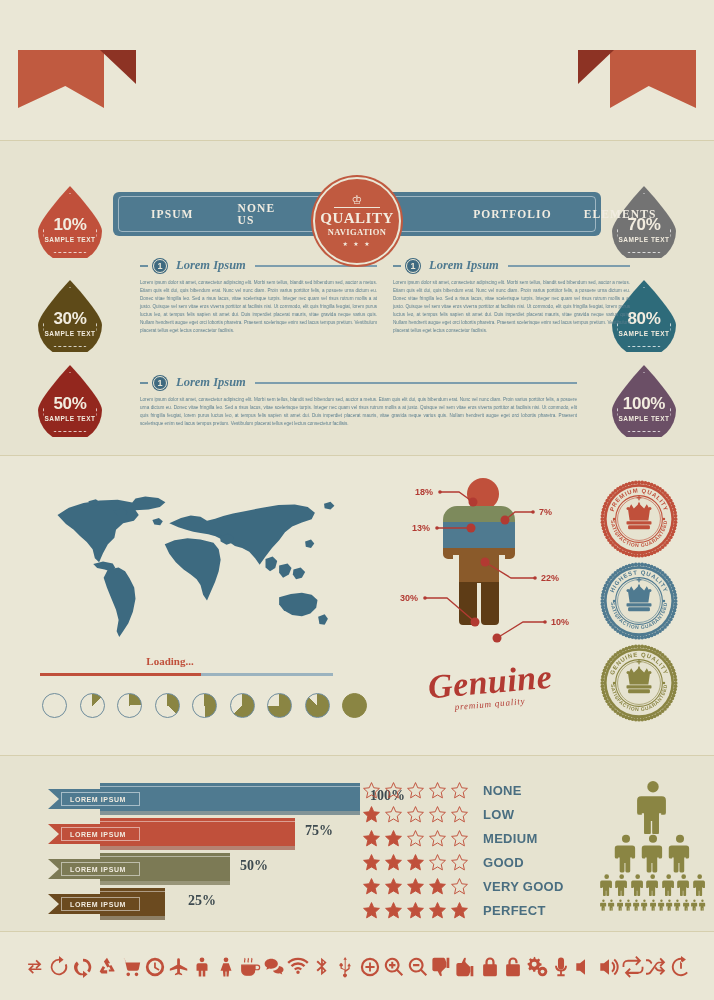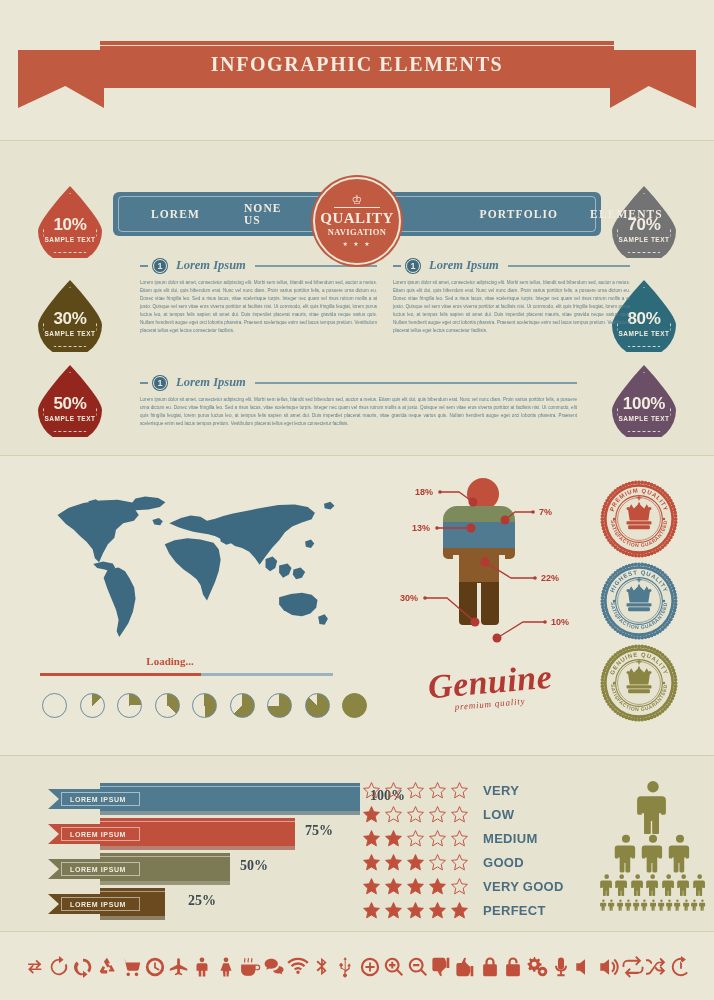--- a/index.html
+++ b/index.html
@@ -190,28 +190,25 @@
 <div class="divider" style="top:755px;"></div>
 <div class="sec alt" style="top:756px;height:175px;"></div>
 <div class="divider" style="top:931px;"></div>
 <div class="sec" style="top:932px;height:68px;"></div>
 
 <div id="ribbon-wrap">
   <div class="rb-tail l"></div>
   <div class="rb-tail r"></div>
   <div class="rb-notch l"></div>
   <div class="rb-notch r"></div>
-  <div id="ribbon-main">
-    <span id="ribbon-title">INFOGRAPHIC ELEMENTS</span>
-  </div>
 </div>
 
 <div id="navbar">
   <div class="nav-items">
-    <span class="nav-item" id="nav-home">LOREM</span>
+    <span class="nav-item" id="nav-home">IPSUM</span>
     <span class="nav-item" id="nav-about">NONE US</span>
     <span class="nav-item" id="nav-portfolio">PORTFOLIO</span>
     <span class="nav-item" id="nav-contact">ELEMENTS</span>
   </div>
 </div>
 <div id="nav-badge">
   <span id="nav-crown">♔</span>
   <div id="nav-rule"></div>
   <span id="nav-badge-t1">QUALITY</span>
   <span id="nav-badge-t2">NAVIGATION</span>
@@ -726,21 +723,21 @@
       </svg>
       <svg viewBox="0 0 24 24" width="19" height="19">
         <polygon points="12,2 14.9,8.6 22,9.3 16.7,14.2 18.2,21.3 12,17.6 5.8,21.3 7.3,14.2 2,9.3 9.1,8.6" fill="none" stroke="#c0503b" stroke-width="1.2" stroke-linejoin="round"></polygon>
       </svg>
       <svg viewBox="0 0 24 24" width="19" height="19">
         <polygon points="12,2 14.9,8.6 22,9.3 16.7,14.2 18.2,21.3 12,17.6 5.8,21.3 7.3,14.2 2,9.3 9.1,8.6" fill="none" stroke="#c0503b" stroke-width="1.2" stroke-linejoin="round"></polygon>
       </svg>
       <svg viewBox="0 0 24 24" width="19" height="19">
         <polygon points="12,2 14.9,8.6 22,9.3 16.7,14.2 18.2,21.3 12,17.6 5.8,21.3 7.3,14.2 2,9.3 9.1,8.6" fill="none" stroke="#c0503b" stroke-width="1.2" stroke-linejoin="round"></polygon>
       </svg>
-      <span class="slabel">VERY</span>
+      <span class="slabel">NONE</span>
     </div>
     <div class="starrow" style="left: 362px; top: 805px;">
       <svg viewBox="0 0 24 24" width="19" height="19">
         <polygon points="12,2 14.9,8.6 22,9.3 16.7,14.2 18.2,21.3 12,17.6 5.8,21.3 7.3,14.2 2,9.3 9.1,8.6" fill="#c0503b" stroke="#c0503b" stroke-width="1.2" stroke-linejoin="round"></polygon>
       </svg>
       <svg viewBox="0 0 24 24" width="19" height="19">
         <polygon points="12,2 14.9,8.6 22,9.3 16.7,14.2 18.2,21.3 12,17.6 5.8,21.3 7.3,14.2 2,9.3 9.1,8.6" fill="none" stroke="#c0503b" stroke-width="1.2" stroke-linejoin="round"></polygon>
       </svg>
       <svg viewBox="0 0 24 24" width="19" height="19">
         <polygon points="12,2 14.9,8.6 22,9.3 16.7,14.2 18.2,21.3 12,17.6 5.8,21.3 7.3,14.2 2,9.3 9.1,8.6" fill="none" stroke="#c0503b" stroke-width="1.2" stroke-linejoin="round"></polygon>

